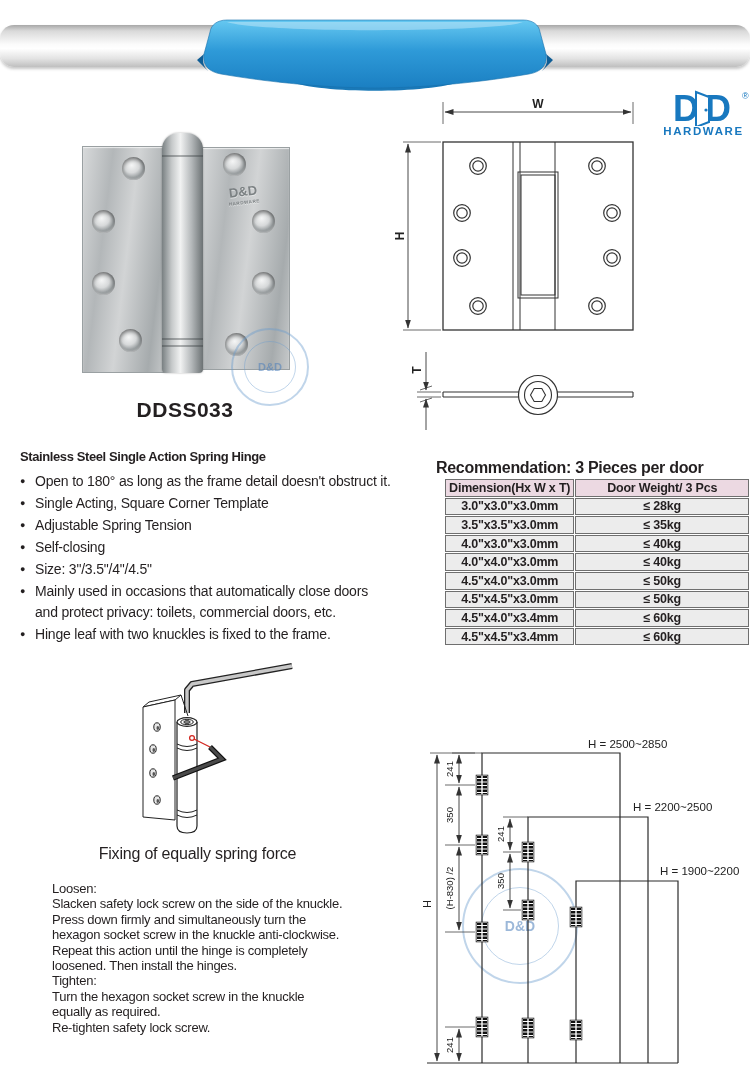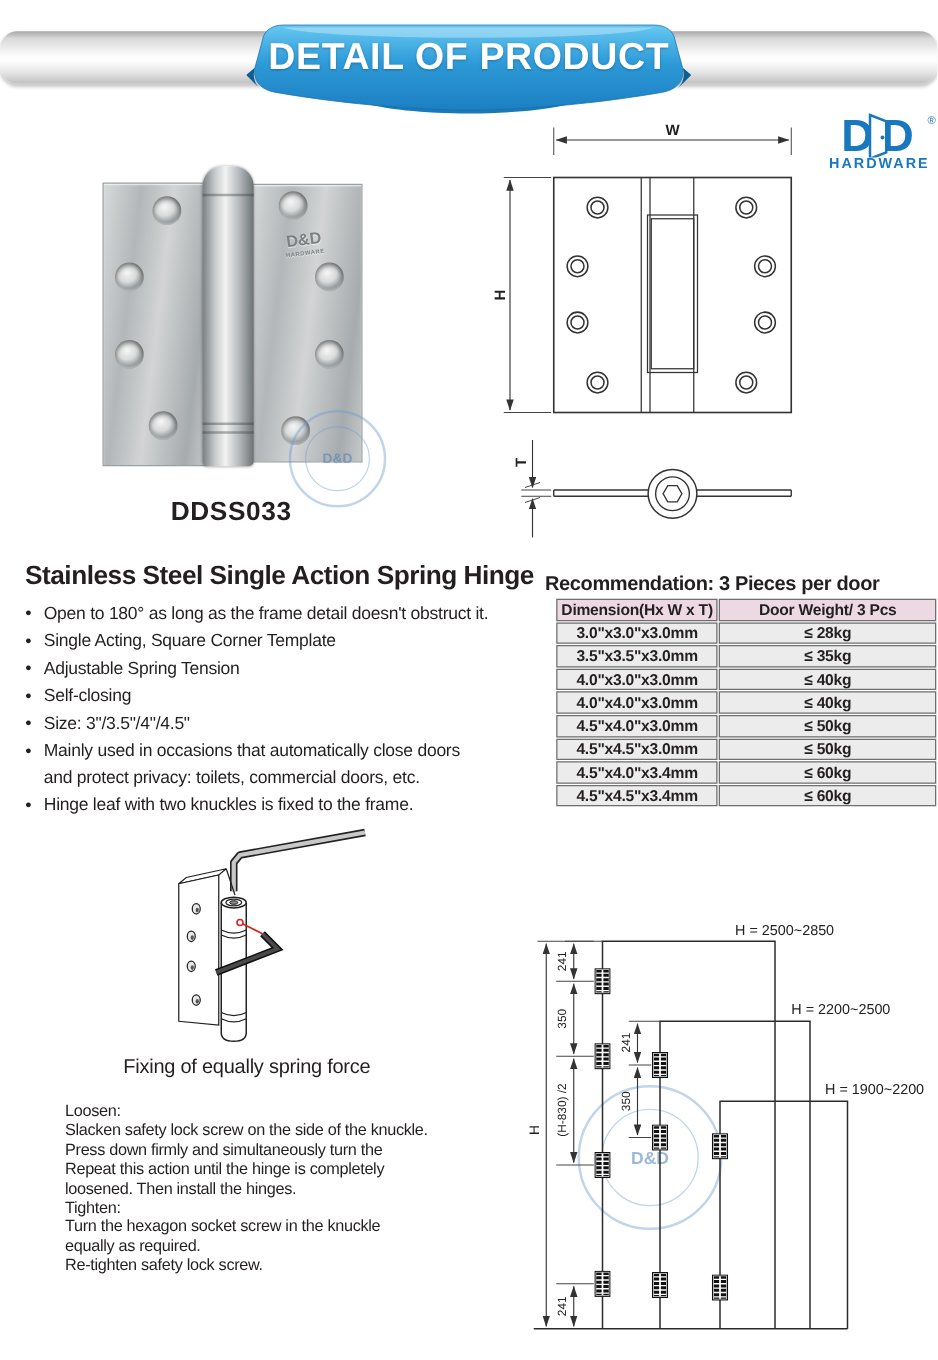--- a/index.html
+++ b/index.html
@@ -41,21 +41,21 @@
   
   .stamp{border:2px solid rgba(105,155,205,.42);border-radius:50%;
     display:flex;align-items:center;justify-content:center;
     color:rgba(75,125,185,.55);font-weight:bold;}
   .stamp::before{content:"";position:absolute;inset:15%;border:1px solid rgba(105,155,205,.42);border-radius:50%;}
   .stamp-photo{left:231px;top:328px;width:74px;height:74px;font-size:11px;}
   .stamp-diagram{left:462px;top:868px;width:112px;height:112px;font-size:14px;}
 
   
   .desc-block{left:20px;top:449px;width:432px;}
-  .desc-title{margin:0;font-size:21px;font-weight:bold;letter-spacing:-.4px;}
+  .desc-title{margin:0;font-size:13px;font-weight:bold;letter-spacing:-.4px;}
   #desc-list{margin-top:7px;}
   .bullet-line{font-size:14px;line-height:21.9px;letter-spacing:-.2px;padding-left:15px;}
   .bullet-line.has-dot::before{content:"\25CF";display:inline-block;width:15px;margin-left:-15px;font-size:9px;vertical-align:2px;}
 
   
   .rec-title{left:424px;top:447px;width:320px;margin:12px;font-size:16px;font-weight:bold;letter-spacing:-.3px;}
   #rec-table{left:444px;top:478px;border-collapse:separate;border-spacing:1px;}
   #rec-table th,#rec-table td{border:1px solid #6f6f6f;font-size:12.5px;font-weight:bold;
     text-align:center;padding:0 2px;height:15.6px;letter-spacing:-.2px;}
   #rec-table th{background:#ecd9e2;width:126px;}
@@ -85,21 +85,20 @@
           <stop offset="0.45" stop-color="#2e9ad8"></stop>
           <stop offset="1" stop-color="#1b7fc2"></stop>
       </linearGradient>
     </defs>
     <path d="M7,42 L0,48 L11,59 C6,54 5,48 7,42 Z" fill="#0f5d95"></path>
     <path d="M349,42 L356,48 L345,59 C350,54 351,48 349,42 Z" fill="#0f5d95"></path>
     <path d="M90,69 C140,77 216,77 266,69 C230,82 126,82 90,69 Z" fill="#1a79b8"></path>
     <path d="M30,8 L326,8 C336,8 342,13 343,20 L349,42 C351,53 344,60 332,62 C268,73 210,76 178,76 C146,76 88,73 24,62 C12,60 5,53 7,42 L13,20 C14,13 20,8 30,8 Z" fill="url(#rg)" stroke="#1670ad" stroke-width="0.6"></path>
     <path d="M30,10 L326,10 C300,21 60,21 30,10 Z" fill="rgba(255,255,255,.32)"></path>
   </svg>
-  <div class="abs banner-title">DETAIL OF PRODUCT</div>
 
   <svg class="abs" style="left:656px;top:90px;" width="95" height="36" viewBox="0 0 95 36">
     <text x="30" y="31" text-anchor="middle" font-size="36" font-weight="bold" fill="#1878bf">D</text>
     <text x="62" y="31" text-anchor="middle" font-size="36" font-weight="bold" fill="#1878bf">D</text>
     <polygon points="40,2 53,7 53,32 40,37" fill="#ffffff" stroke="#1878bf" stroke-width="2"></polygon>
     <circle cx="50" cy="20" r="1.6" fill="#1878bf"></circle>
     <text x="86" y="9" font-size="9" fill="#1878bf">®</text>
   </svg>
   <div class="abs logo-name">HARDWARE</div>
 
@@ -297,20 +296,21 @@
       <polyline points="61,120 110,101 98,89" fill="none" stroke="#111" stroke-width="5.4" stroke-linejoin="miter"></polyline>
       <polyline points="61,120 110,101 98,89" fill="none" stroke="#4a4a4a" stroke-width="3" stroke-linejoin="miter"></polyline>
     </g>
   </svg>
   <div class="abs iso-caption">Fixing of equally spring force</div>
 
   <div class="abs adjust-block" id="adjust-block">
       <div class="adj-title">Loosen:</div>
       <div class="adj-line">Slacken safety lock screw on the side of the knuckle.</div>
       <div class="adj-line">Press down firmly and simultaneously turn the</div>
+      <div class="adj-line">hexagon socket screw in the knuckle anti-clockwise.</div>
       <div class="adj-line">Repeat this action until the hinge is completely</div>
       <div class="adj-line">loosened. Then install the hinges.</div>
       <div class="adj-title adj-sec2">Tighten:</div>
       <div class="adj-line">Turn the hexagon socket screw in the knuckle</div>
       <div class="adj-line">equally as required.</div>
       <div class="adj-line">Re-tighten safety lock screw.</div>
     </div>
 
   <div class="abs stamp stamp-diagram">
     <span>D&amp;D</span>

